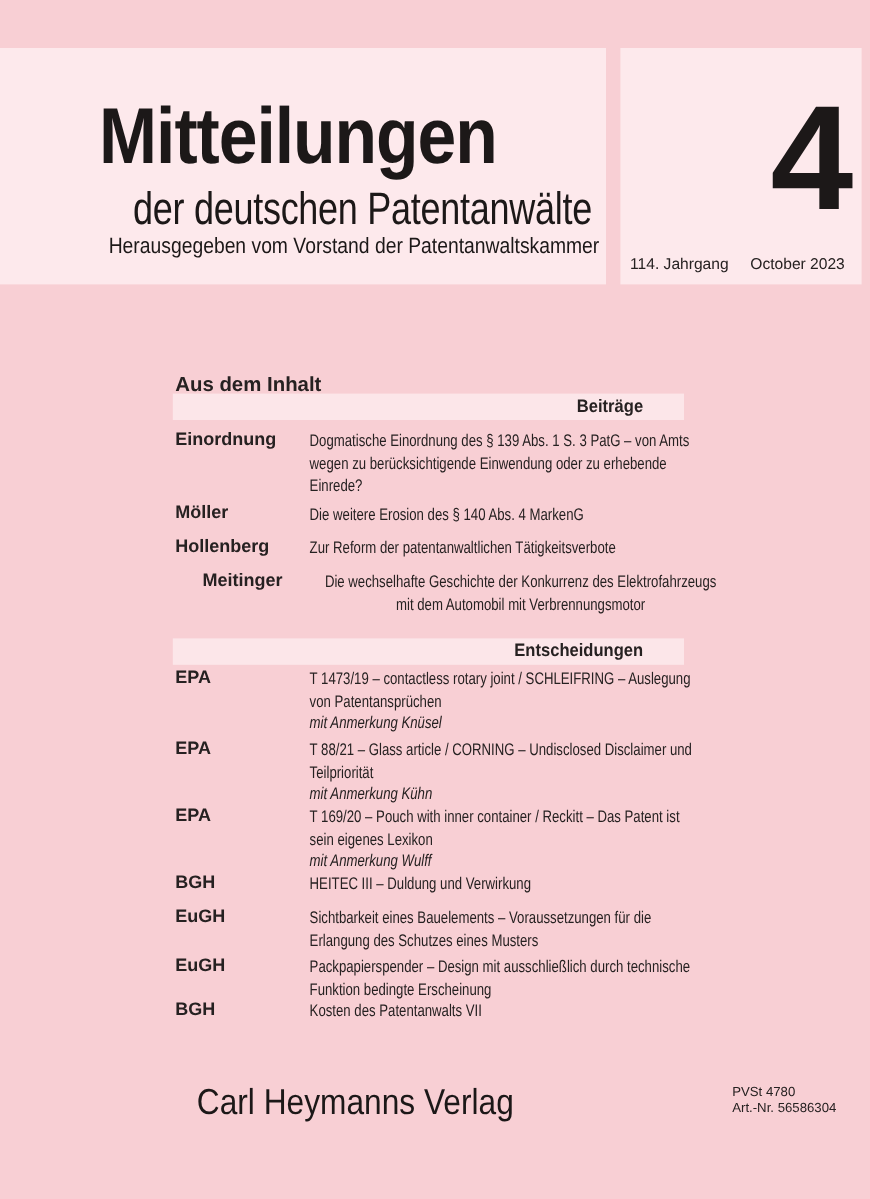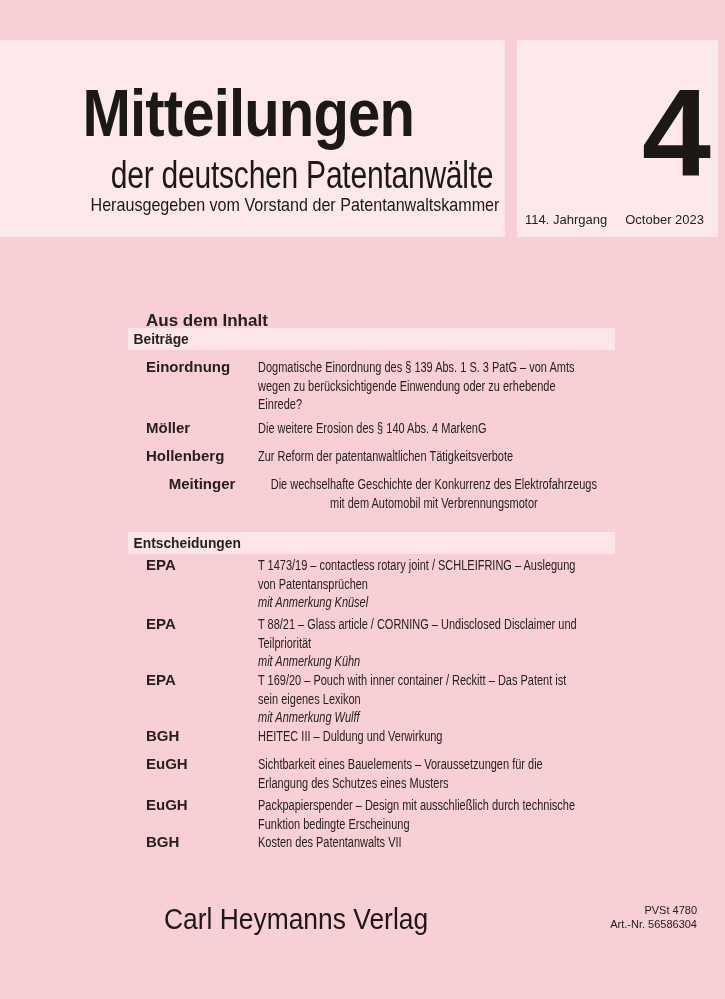--- a/index.html
+++ b/index.html
@@ -48,22 +48,23 @@
     position:absolute;right:21px;top:196px;
     font-size:13px;line-height:1.2;
     display:flex;gap:18px;white-space:nowrap;margin-top:16px;
   }
 
   .contents-heading{
     position:absolute;left:146px;top:311px;
     font-size:17px;font-weight:700;line-height:1.2;
   }
   .section-band{
-    position:absolute;left:128px;width:487px;height:22px;
+    position:absolute;left:144px;width:426px;height:22px;
     background:var(--band);
+    text-align:right;
   }
   #band-beitraege{top:328px;}
   #band-entscheidungen{top:521px;margin-top:11px;}
   .section-label{
     font-size:15px;font-weight:700;line-height:22px;
     padding-left:6px;display:block;transform-origin:0 50%;
     transform:scaleX(0.92);white-space:nowrap;
   }
 
   .row{
@@ -94,21 +95,21 @@
   #row-e3{top:727px;} #row-e4{top:755px;} #row-e5{top:796px;} #row-e6{top:833px;}
 
   .footer-publisher{
     position:absolute;left:146px;top:901px;
     font-size:30px;font-weight:400;line-height:1.2;
     color:var(--title);
     transform:scaleX(0.88);
   }
   .footer-imprint{
     position:absolute;right:28px;top:904px;
-    font-size:11px;line-height:13.5px;text-align:right;
+    font-size:11px;line-height:13.5px;
     white-space:nowrap;
   }
 </style>
 </head>
 <body>
 
 <div>
 
   <div class="panel" id="panel-left"></div>
   <div class="panel" id="panel-right"></div>

